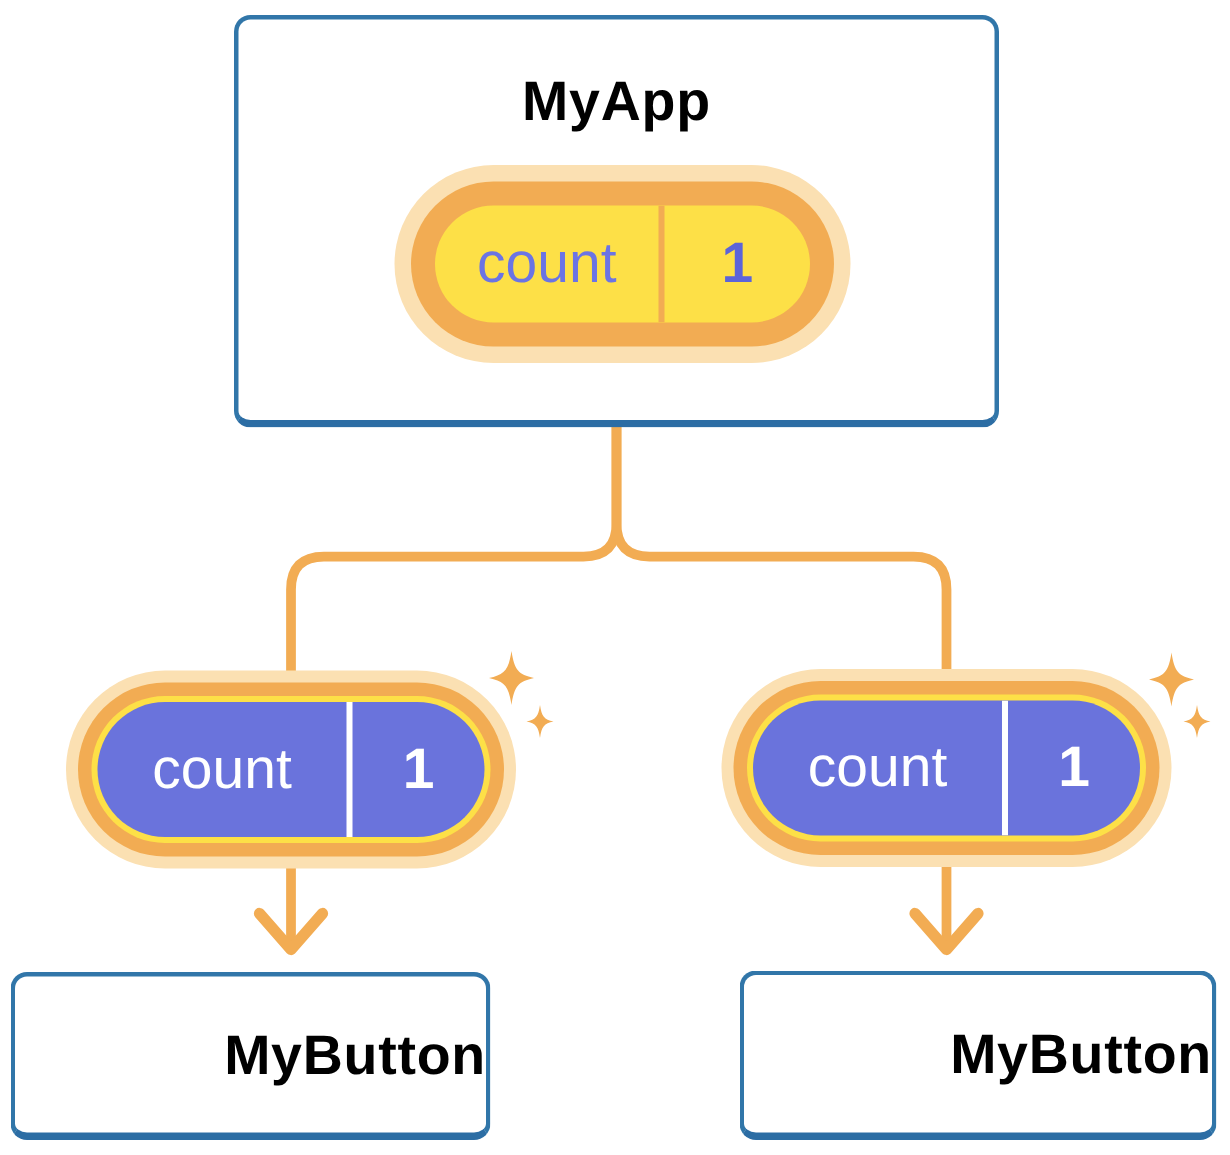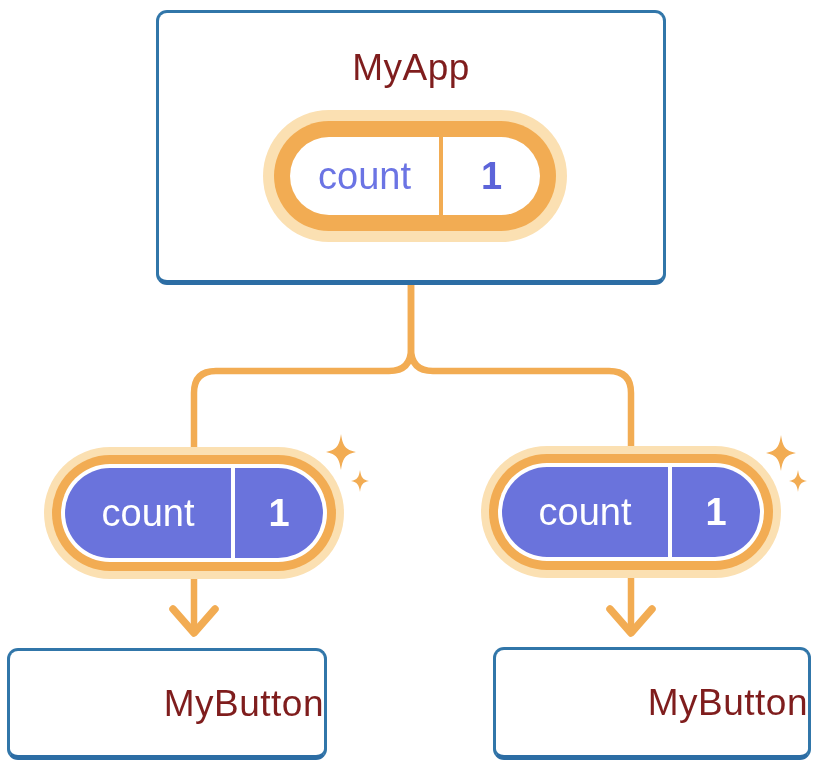--- a/index.html
+++ b/index.html
@@ -10,36 +10,36 @@
   
   #connectors{position:absolute;left:0;top:0;z-index:1;}
 
   
   .card{
     position:absolute;background:#ffffff;
     border:3px solid #3176A9;border-bottom:5px solid #2C6DA4;
     border-radius:11px;z-index:2;box-sizing:border-box;
   }
   .card-title{
-    color:#7f1d1d;font-size:37px;font-weight:400;letter-spacing:.5px;
+    color:#000000;font-size:37px;font-weight:700;letter-spacing:.5px;
     text-align:center;line-height:1;
   }
   #root-card{left:156px;top:10px;width:510px;height:275px;}
   #root-card .card-title{margin-top:36px;}
   .leaf-card{display:flex;align-items:center;justify-content:flex-end;}
   #leaf-card-left{left:7px;top:648px;width:320px;height:112px;}
   #leaf-card-right{left:493px;top:647px;width:318px;height:113px;}
 
   
   .pill-halo{
     position:absolute;z-index:3;border-radius:999px;
     background:#FBE0B2;box-sizing:border-box;
   }
   .pill-ring{width:100%;height:100%;border-radius:999px;background:#F2AC53;box-sizing:border-box;}
-  .pill-body{width:100%;height:100%;border-radius:999px;background:#ffffff;box-sizing:border-box;display:flex;overflow:hidden;}
+  .pill-body{width:100%;height:100%;border-radius:999px;background:#fde047;box-sizing:border-box;display:flex;overflow:hidden;}
   .pill-sect{display:flex;align-items:center;justify-content:center;line-height:1;}
 
   
   #root-pill{left:263px;top:110px;width:304px;height:132px;padding:11px;}
   #root-pill .pill-ring{padding:16px;}
   #root-pill .pill-label{flex:1;color:#6B74E4;font-size:38px;font-weight:400;}
   #root-pill .pill-value{width:97px;border-left:4px solid #F2AC53;color:#5C64D9;font-size:38px;font-weight:700;}
 
   
   .child-pill{width:300px;height:132px;padding:8px;}

